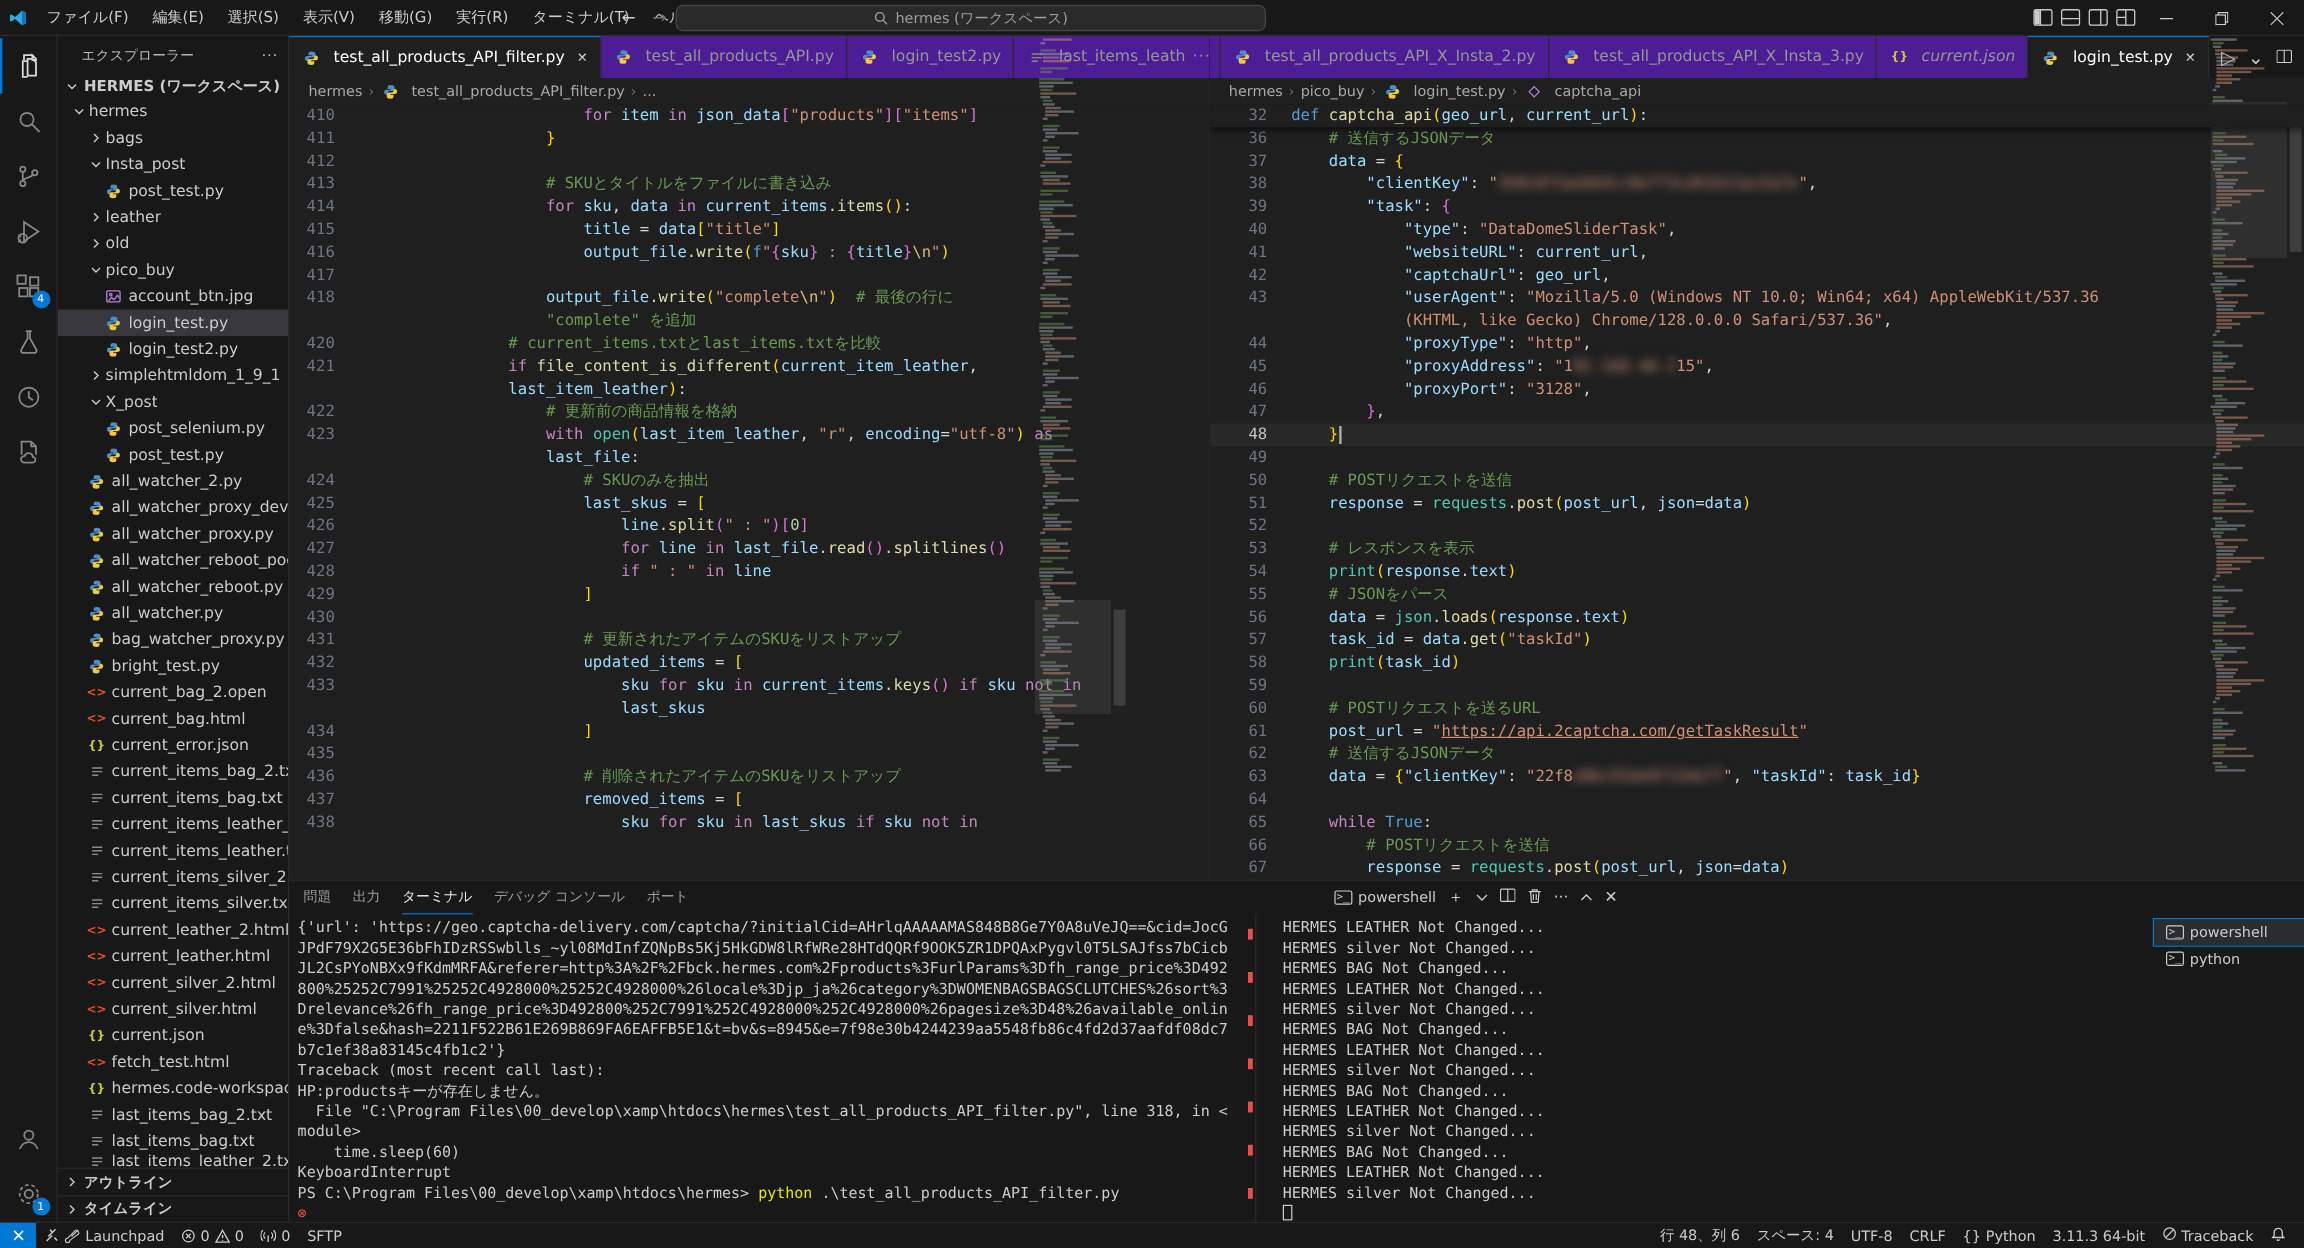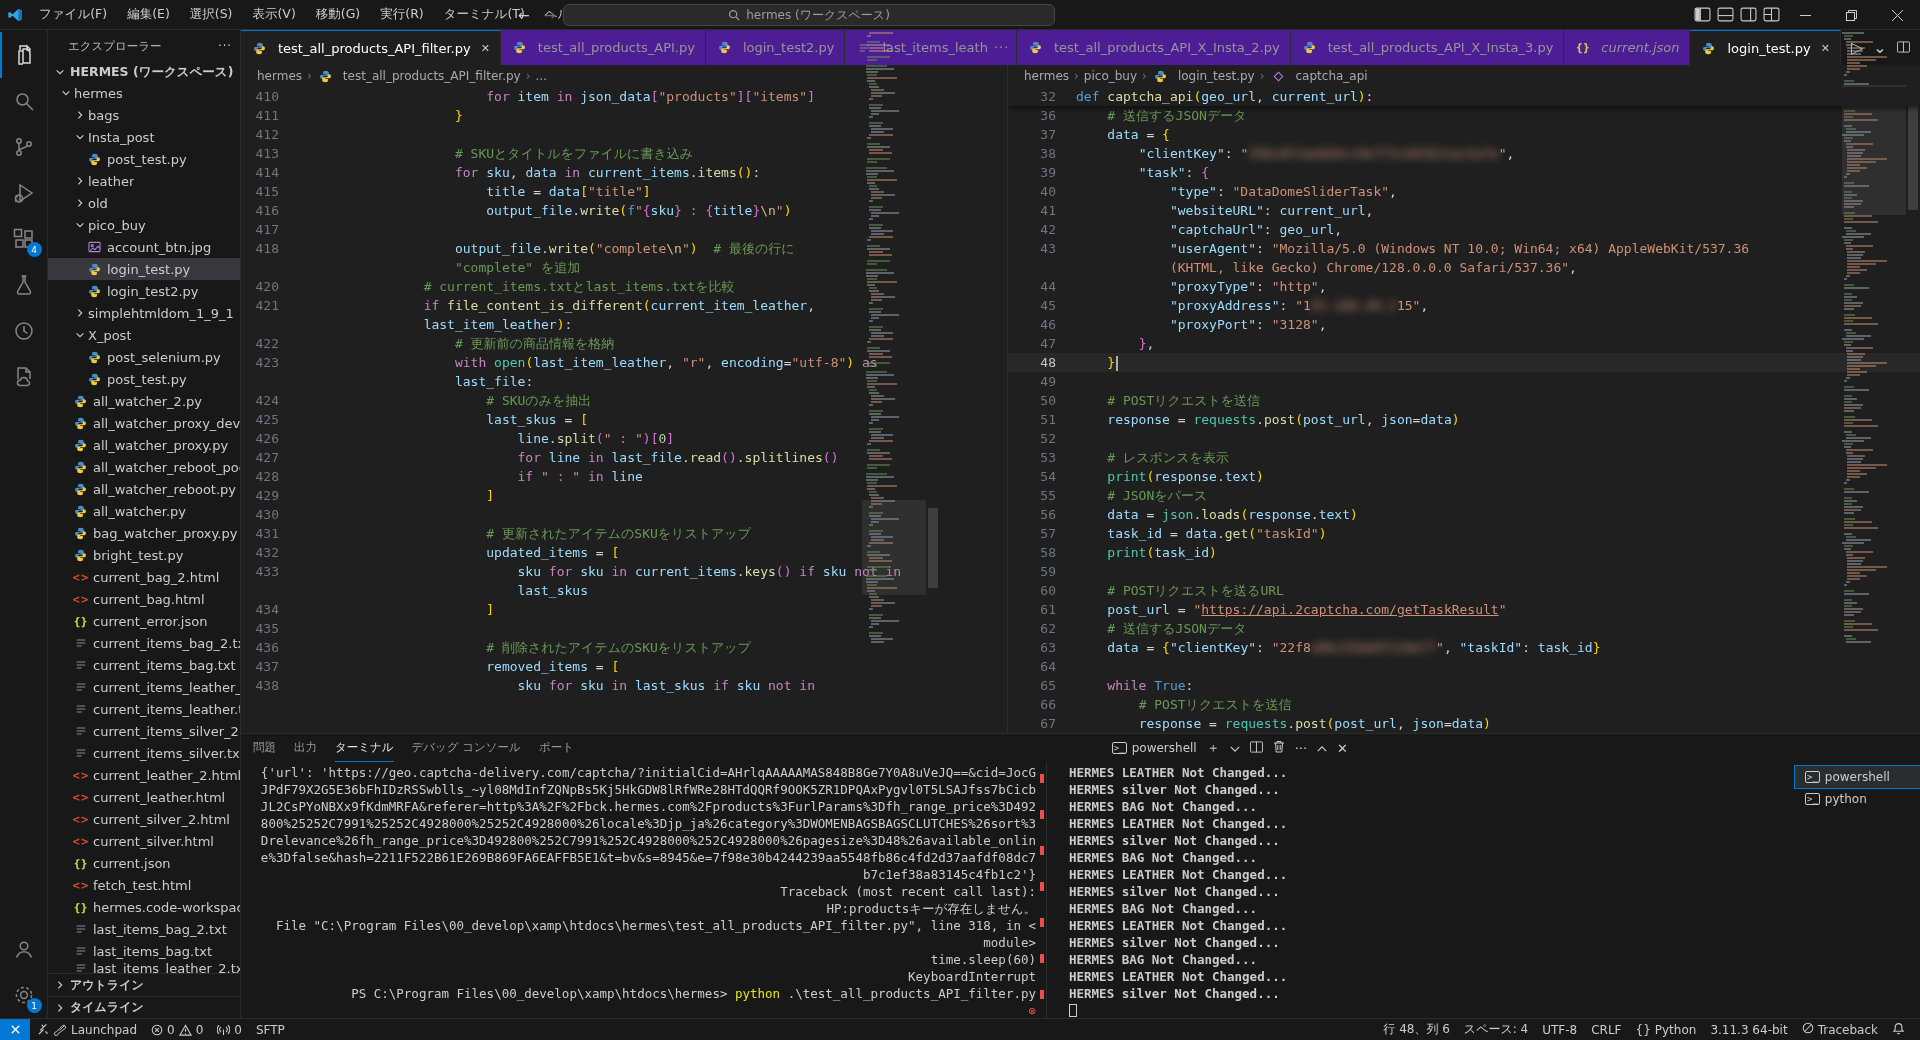--- a/index.html
+++ b/index.html
@@ -90,22 +90,22 @@
   .vslider{position:absolute;left:2px;width:10px;background:rgba(121,121,121,0.35);}
   
   .panel{height:285px;border-top:1px solid #2b2b2b;background:#181818;display:flex;flex-direction:column;position:relative;}
   .panel-header{height:28px;display:flex;align-items:center;padding-left:12px;gap:18px;flex:0 0 28px;position:relative;}
   .ptab{font-size:11.5px;color:#9d9d9d;text-transform:none;height:28px;display:flex;align-items:center;border-bottom:1px solid transparent;}
   .ptab.active{color:#e7e7e7;border-bottom:1px solid #0078d4;}
   .panel-actions{position:absolute;right:572px;top:0;height:28px;display:flex;align-items:center;gap:10px;color:#cccccc;font-size:13px;}
   .panel-actions .termlbl{display:flex;align-items:center;gap:5px;font-size:12px;color:#cccccc;}
   .panel-body{flex:1;display:flex;min-height:0;}
   .term{font-family:"DejaVu Sans Mono","Liberation Mono",monospace;font-size:12.5px;line-height:17px;color:#cccccc;overflow:hidden;position:relative;}
-  .term-left{width:805px;flex:0 0 805px;padding:2px 10px 0 7px;text-align:right;}
-  .term-right{flex:1;padding:2px 0 0 22px;border-left:1px solid #2b2b2b;font-weight:bold;}
+  .term-left{width:805px;flex:0 0 805px;padding:2px 10px 0 7px;}
+  .term-right{flex:1;padding:2px 0 0 22px;border-left:1px solid #2b2b2b;}
   .trowline{white-space:pre;height:17px;}
   .t-y{color:#e5e510;}
   .t-r{color:#f14c4c;}
   .hcur{display:inline-block;width:8px;height:13px;border:1px solid #cccccc;margin-top:2px;}
   .term-decos{position:absolute;right:2px;top:0;bottom:0;width:4px;}
   .tdeco{position:absolute;width:4px;height:9px;background:#f14c4c;right:0;}
   .term-list{width:125px;flex:0 0 125px;padding-top:4px;font-size:12px;}
   .tlrow{height:22px;display:flex;align-items:center;gap:5px;padding-left:10px;color:#cccccc;}
   .tlrow.sel{background:#2a2d2e;outline:1px solid #0078d4;}
   .term-glyph{font-size:9px;border:1px solid #cccccc;border-radius:2px;padding:0 1px;line-height:10px;font-family:"DejaVu Sans Mono",monospace;}
@@ -462,21 +462,21 @@
             <span class="fico">
               <svg width="13" height="13" viewBox="0 0 16 16">
                 <path d="M8 1C5.8 1 5 1.9 5 3v2h3.2v.8H3.6C2.1 5.8 1.3 6.8 1.3 8.3S2.1 10.8 3.6 10.8H5V9.1c0-1.2 1-1.9 2.1-1.9h3c1.1 0 1.9-.8 1.9-2V3c0-1.1-1.5-2-4-2z" fill="#4d8dc4"></path>
                 <path d="M8 15c2.2 0 3-.9 3-2v-2H7.8v-.8h4.6c1.5 0 2.3-1 2.3-2.5s-.8-2.5-2.3-2.5H11v1.7c0 1.2-1 1.9-2.1 1.9h-3c-1.1 0-1.9.8-1.9 2V13c0 1.1 1.5 2 4 2z" fill="#f0c93f"></path>
               </svg>
             </span>
             <span class="tlabel">bright_test.py</span>
           </div>
           <div class="trow" style="padding-left: 24px;">
             <span class="fico ico-html">&lt;&gt;</span>
-            <span class="tlabel">current_bag_2.html</span>
+            <span class="tlabel">current_bag_2.open</span>
           </div>
           <div class="trow" style="padding-left: 24px;">
             <span class="fico ico-html">&lt;&gt;</span>
             <span class="tlabel">current_bag.html</span>
           </div>
           <div class="trow" style="padding-left: 24px;">
             <span class="fico ico-json">{}</span>
             <span class="tlabel">current_error.json</span>
           </div>
           <div class="trow" style="padding-left: 24px;">

